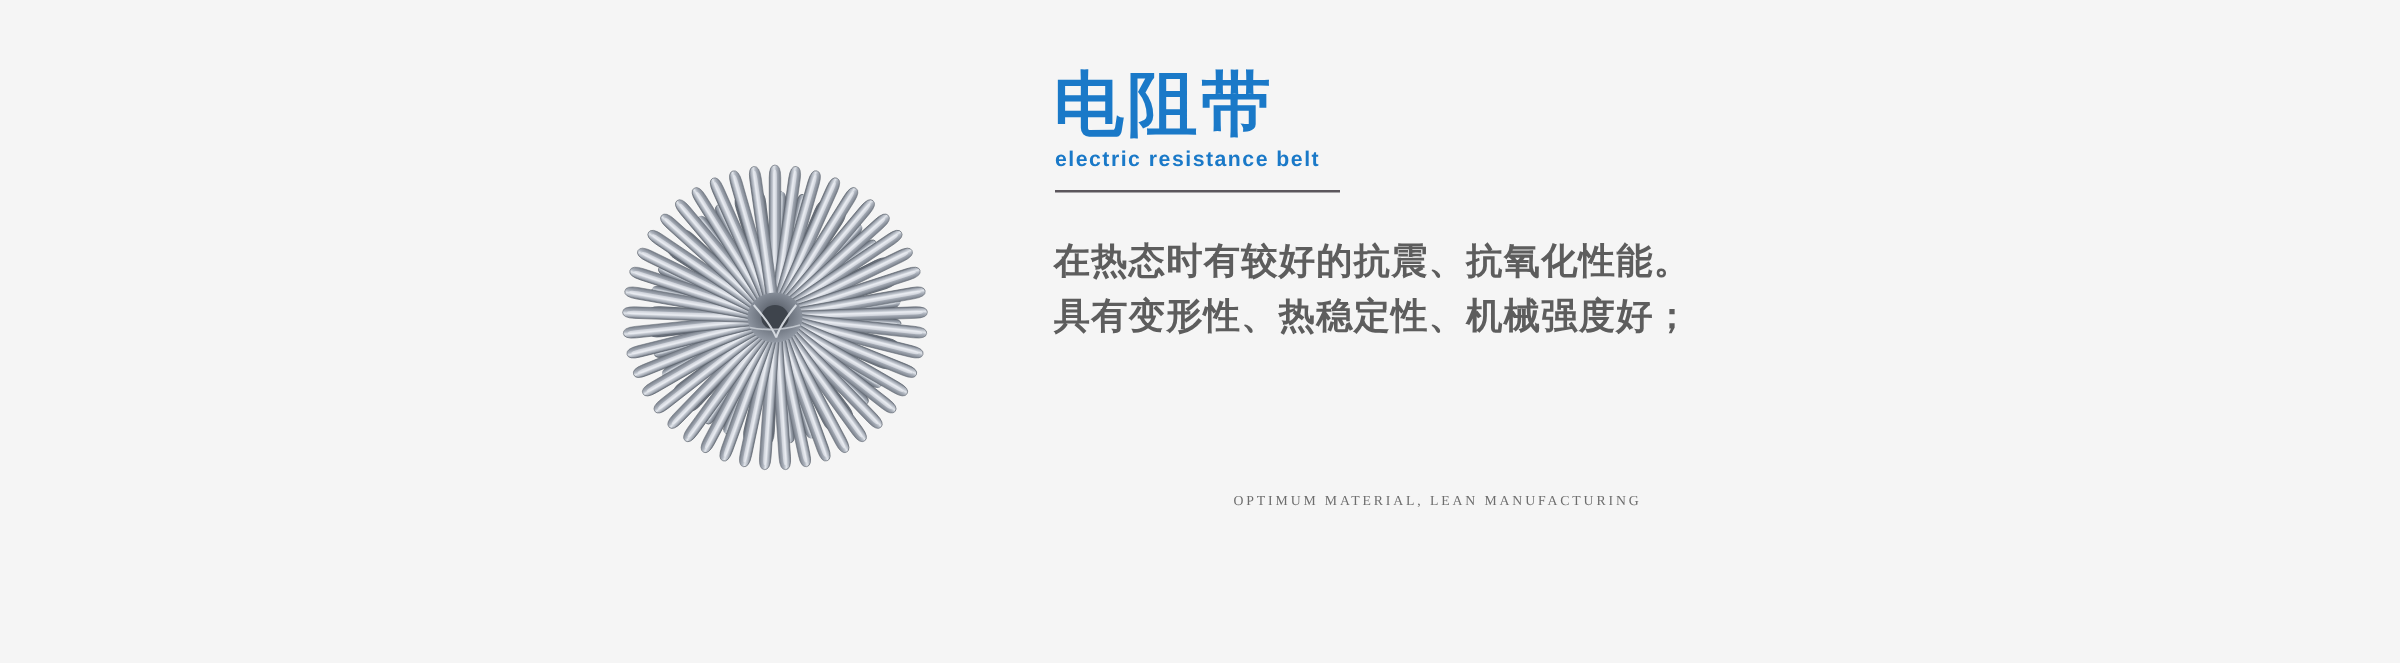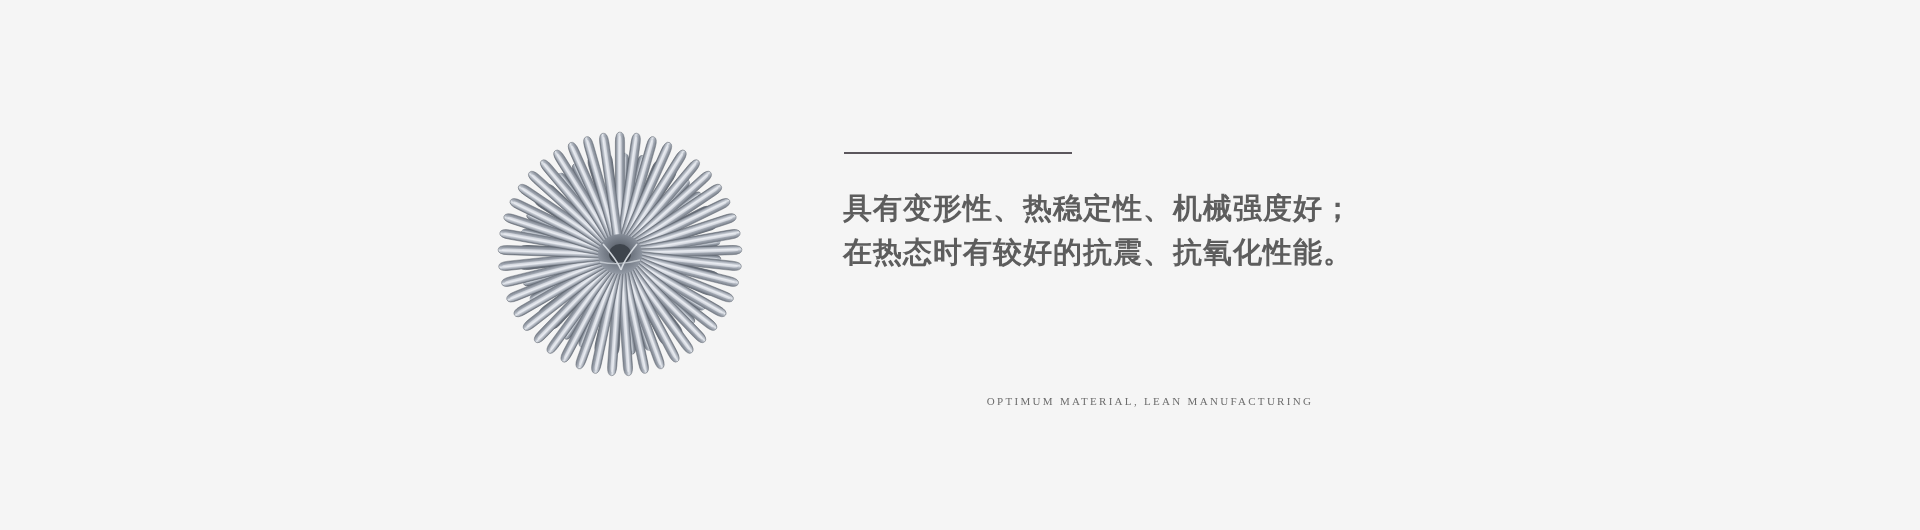--- a/index.html
+++ b/index.html
@@ -453,27 +453,29 @@
           <path d="M191 150 Q 205 166 209 176 M225 150 Q 212 166 209 176" fill="none" stroke="#dfe3e9" stroke-width="1.6" opacity="0.9"></path>
           <path d="M188 168 Q 208 172 228 166" fill="none" stroke="#cfd4db" stroke-width="1.4" opacity="0.8"></path>
         </g>
 
         <ellipse cx="208" cy="162" rx="210" ry="180" fill="url(#glow)"></ellipse>
       </svg>
     </figure>
 
     <div class="text-col">
 
-
+      <h1 class="title">电阻带</h1>
+
+      <p class="subtitle">electric resistance belt</p>
 
       <div class="divider"></div>
 
       <p class="body-text">
+        <span class="line">在热态时有较好的抗震、抗氧化性能。</span>
         <span class="line">具有变形性、热稳定性、机械强度好；</span>
-        <span class="line">在热态时有较好的抗震、抗氧化性能。</span>
       </p>
 
       <div class="slogan-block">
         <p class="slogan-en">OPTIMUM MATERIAL, LEAN MANUFACTURING</p>
       </div>
 
     </div>
   </div>
 
   <div class="filler"></div>

